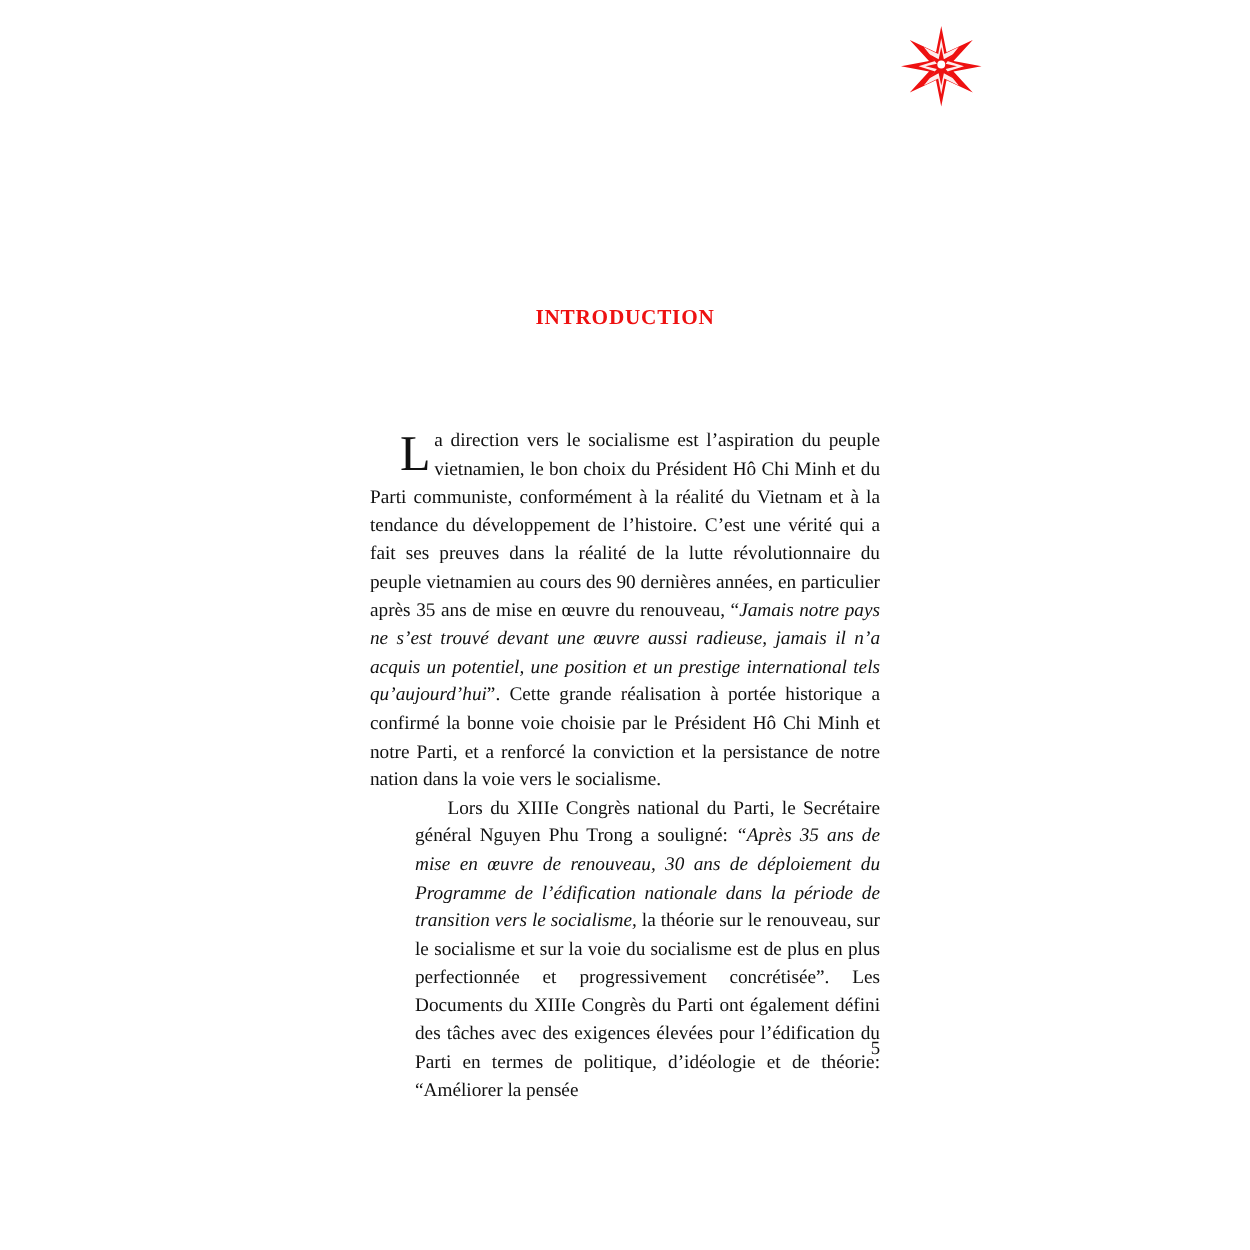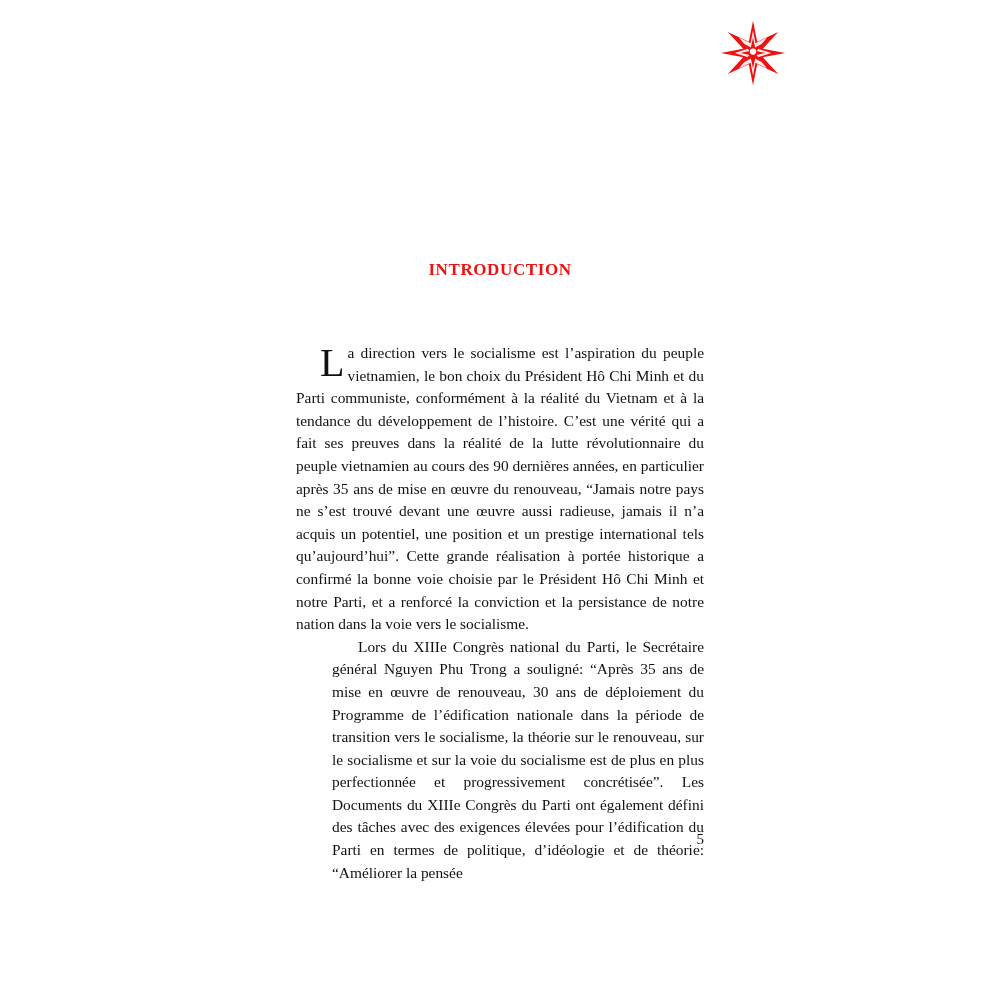--- a/index.html
+++ b/index.html
@@ -22,21 +22,21 @@
     position: absolute;
     top: 18px;
     left: 718px;
     width: 70px;
     height: 70px;
   }
 
   
   .doc-title {
     position: absolute;
-    top: 260px;
+    top: 244px;
     left: 296px;
     width: 408px;
     text-align: center;
     color: #ee1111;
     font-family: "Liberation Serif", serif;
     font-weight: bold;
     font-size: 17px;
     letter-spacing: 0.6px;
   }
 
@@ -70,20 +70,21 @@
   .para.first .dropcap {
     float: left;
     font-family: "Liberation Serif", serif;
     font-size: 40px;
     line-height: 34px;
     padding: 4px 3px 0 24px;
     color: #111111;
   }
 
   .ital {
+    font-style: italic;
   }
 
   .page-number {
     position: absolute;
     top: 831px;
     left: 296px;
     width: 408px;
     text-align: right;
     font-size: 15px;
     color: #111111;

